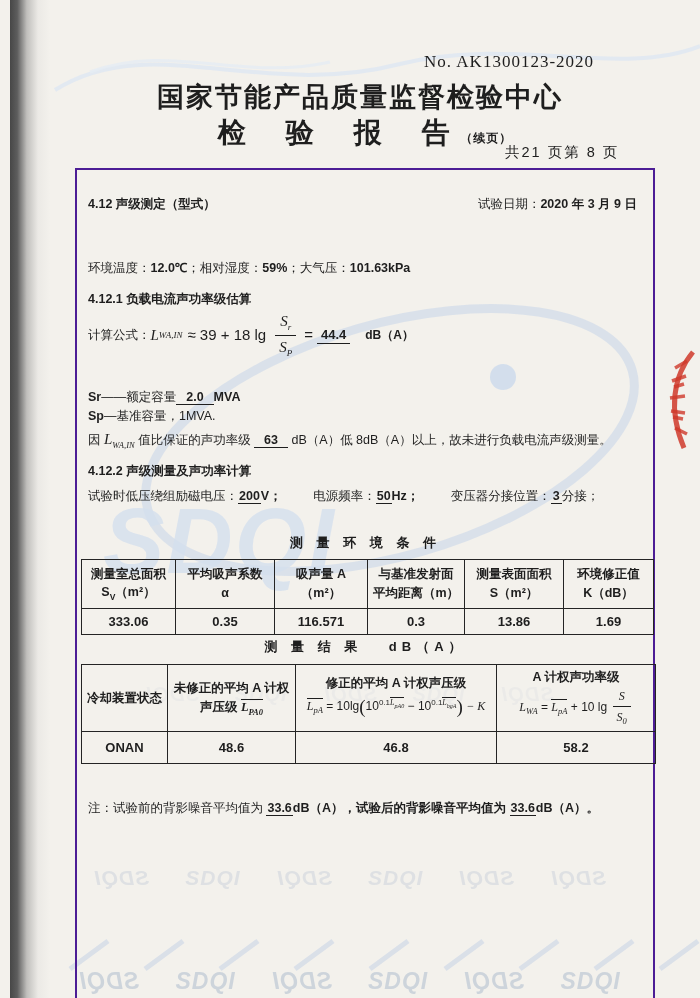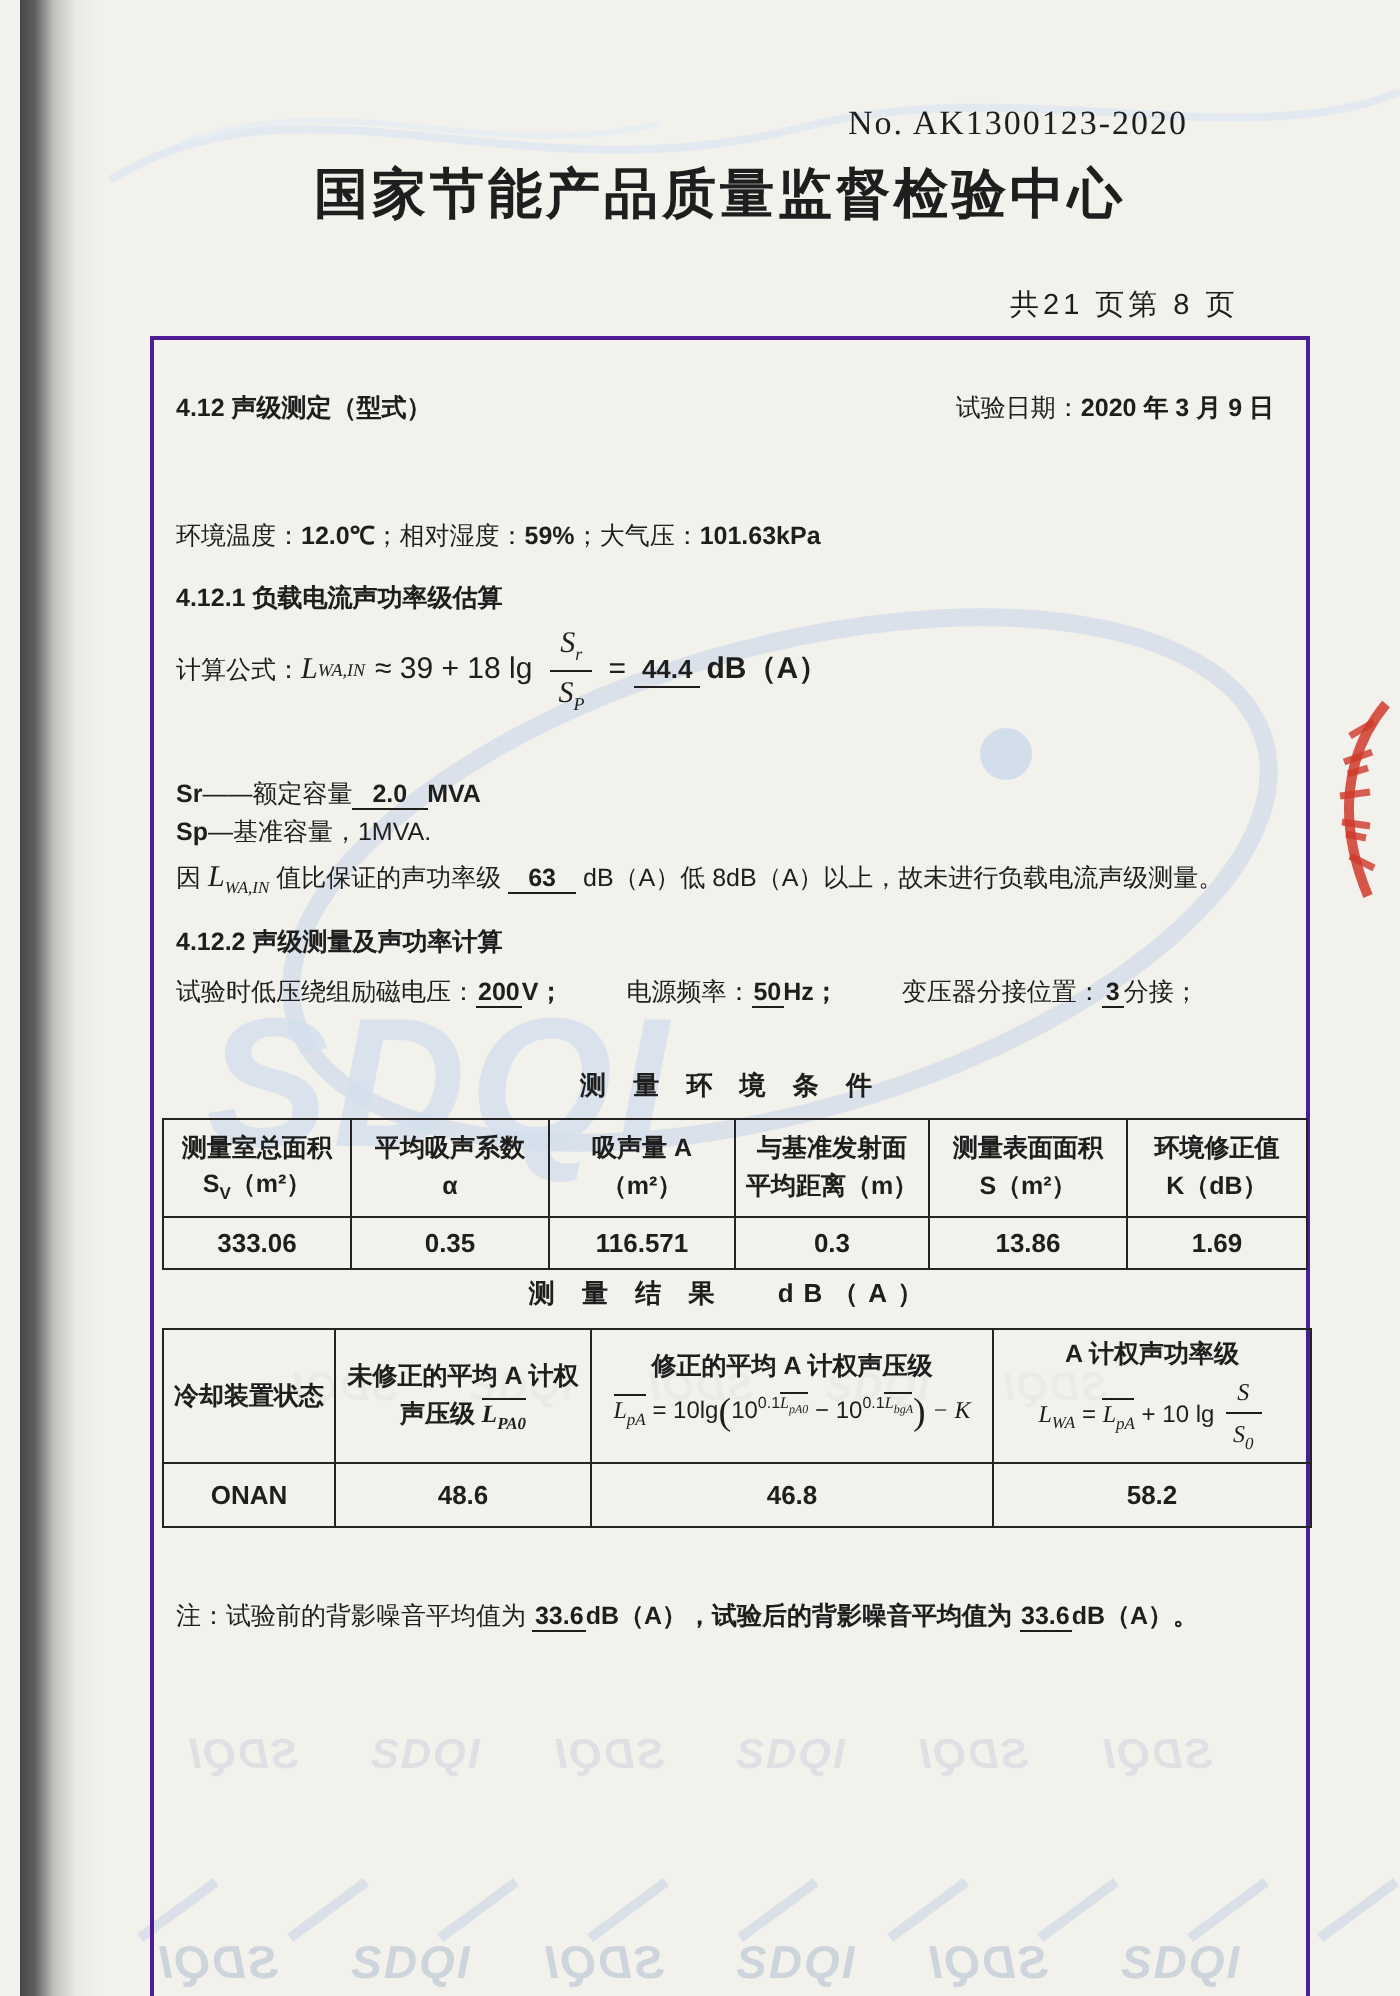--- a/index.html
+++ b/index.html
@@ -97,20 +97,24 @@
     </g>
   </svg>
   <div class="wm wm-row" style="top:968px;font-size:23px;opacity:0.5;">
     <span class="mir">SDQI</span><span>SDQI</span><span class="mir">SDQI</span><span>SDQI</span><span class="mir">SDQI</span><span>SDQI</span>
   </div>
 
   <div class="spine"></div>
 
   <div class="hdr-no">No. AK1300123-2020</div>
   <div class="hdr-center">国家节能产品质量监督检验中心</div>
+  <div class="hdr-title-row">
+    <span class="hdr-title">检　验　报　告</span>
+    <span class="hdr-title-note">（续页）</span>
+  </div>
   <div class="hdr-page">共21 页第 8 页</div>
 
   <div class="content-box">
 
     <div class="line split" style="top:26px">
       <span class="sec-title">4.12 声级测定（型式）</span>
       <span>
         <span>试验日期：</span><span class="v">2020 年 3 月 9 日</span>
       </span>
     </div>
@@ -125,21 +129,21 @@
       <span style="font-size:12.5px">计算公式：</span>
       <i>L</i>
         <sub>WA,IN</sub>
       <span style="margin:0 5px">≈ 39 + 18 lg</span>
       <span class="frac">
         <span class="num"><i>S</i><sub>r</sub></span>
         <span class="den"><i>S</i><sub>P</sub></span>
       </span>
       <span style="margin:0 4px">=</span>
       <span class="uv" style="font-size:13px">44.4</span>
-      <span class="v" style="font-size:15px;margin-left:3px">dB（A）</span>
+      <span class="v" style="font-size:12px;margin-left:15px">dB（A）</span>
     </div>
 
 
     <div class="line" style="top:219px">
       <span class="v">Sr</span><span>——额定容量</span><span class="uv" style="padding:0 10px">2.0</span><span class="v">MVA</span>
     </div>
 
     <div class="line" style="top:238px">
       <span class="v">Sp</span><span>—基准容量，1MVA.</span>
     </div>

